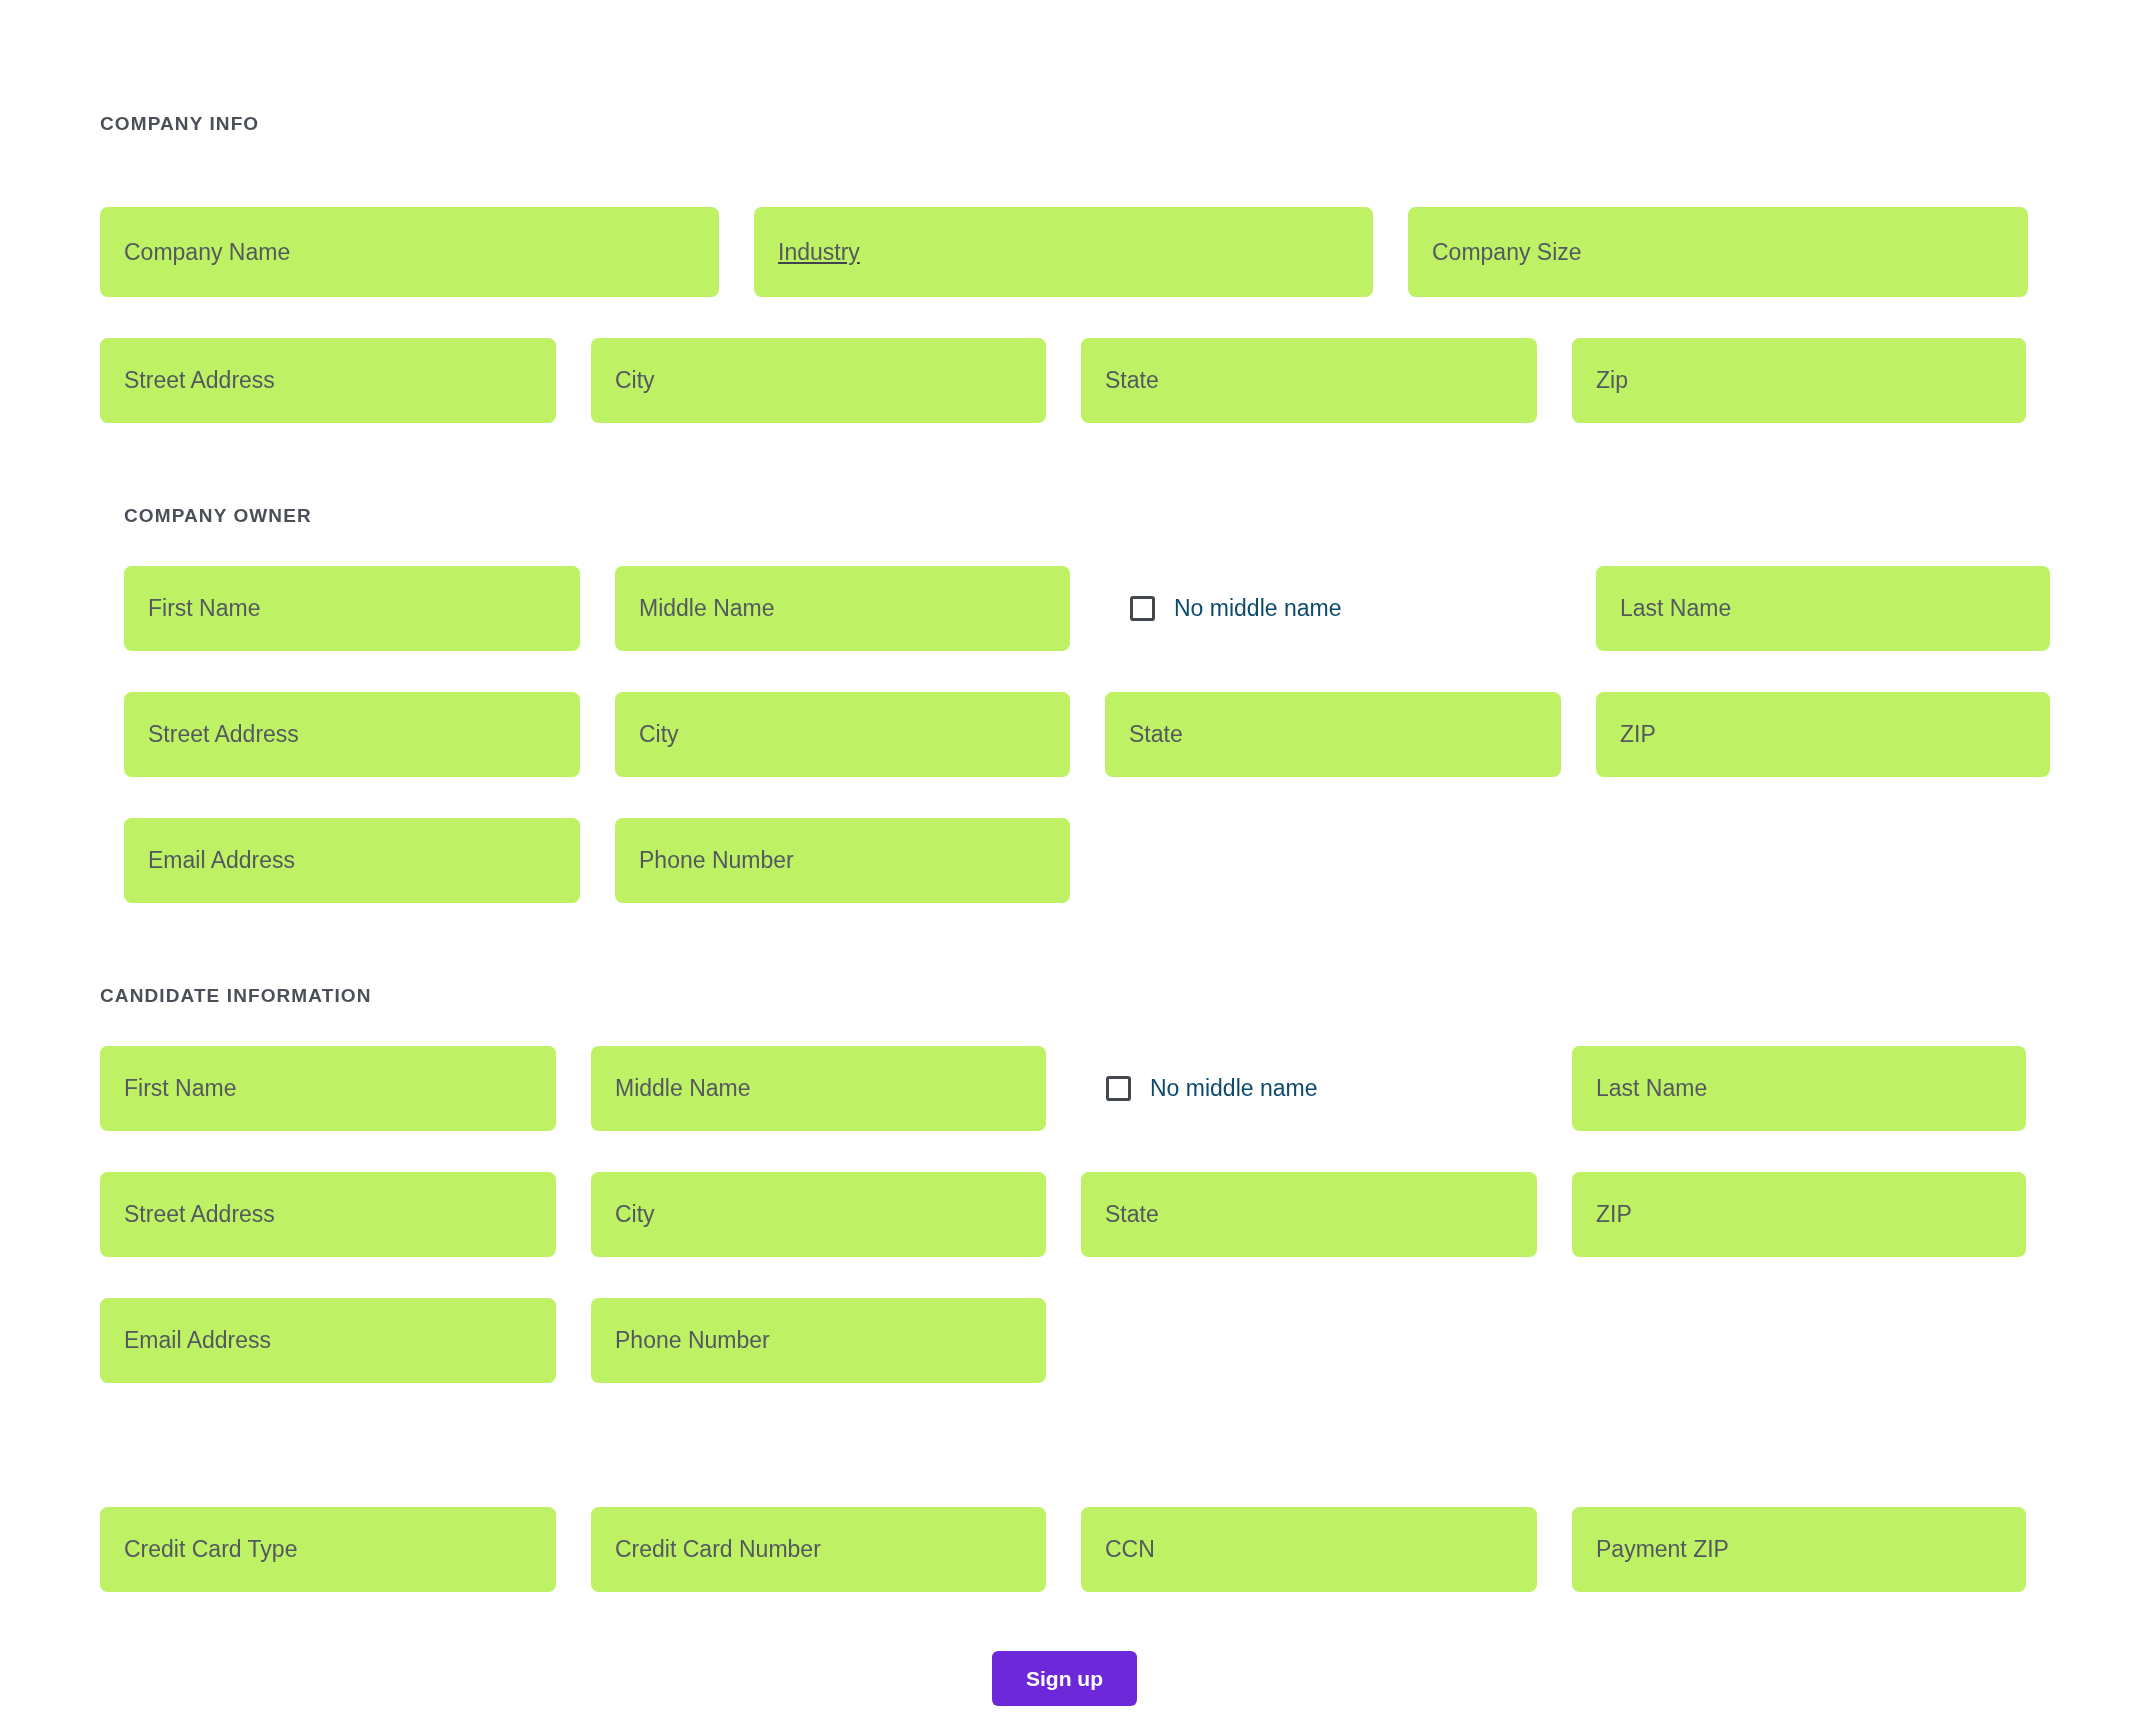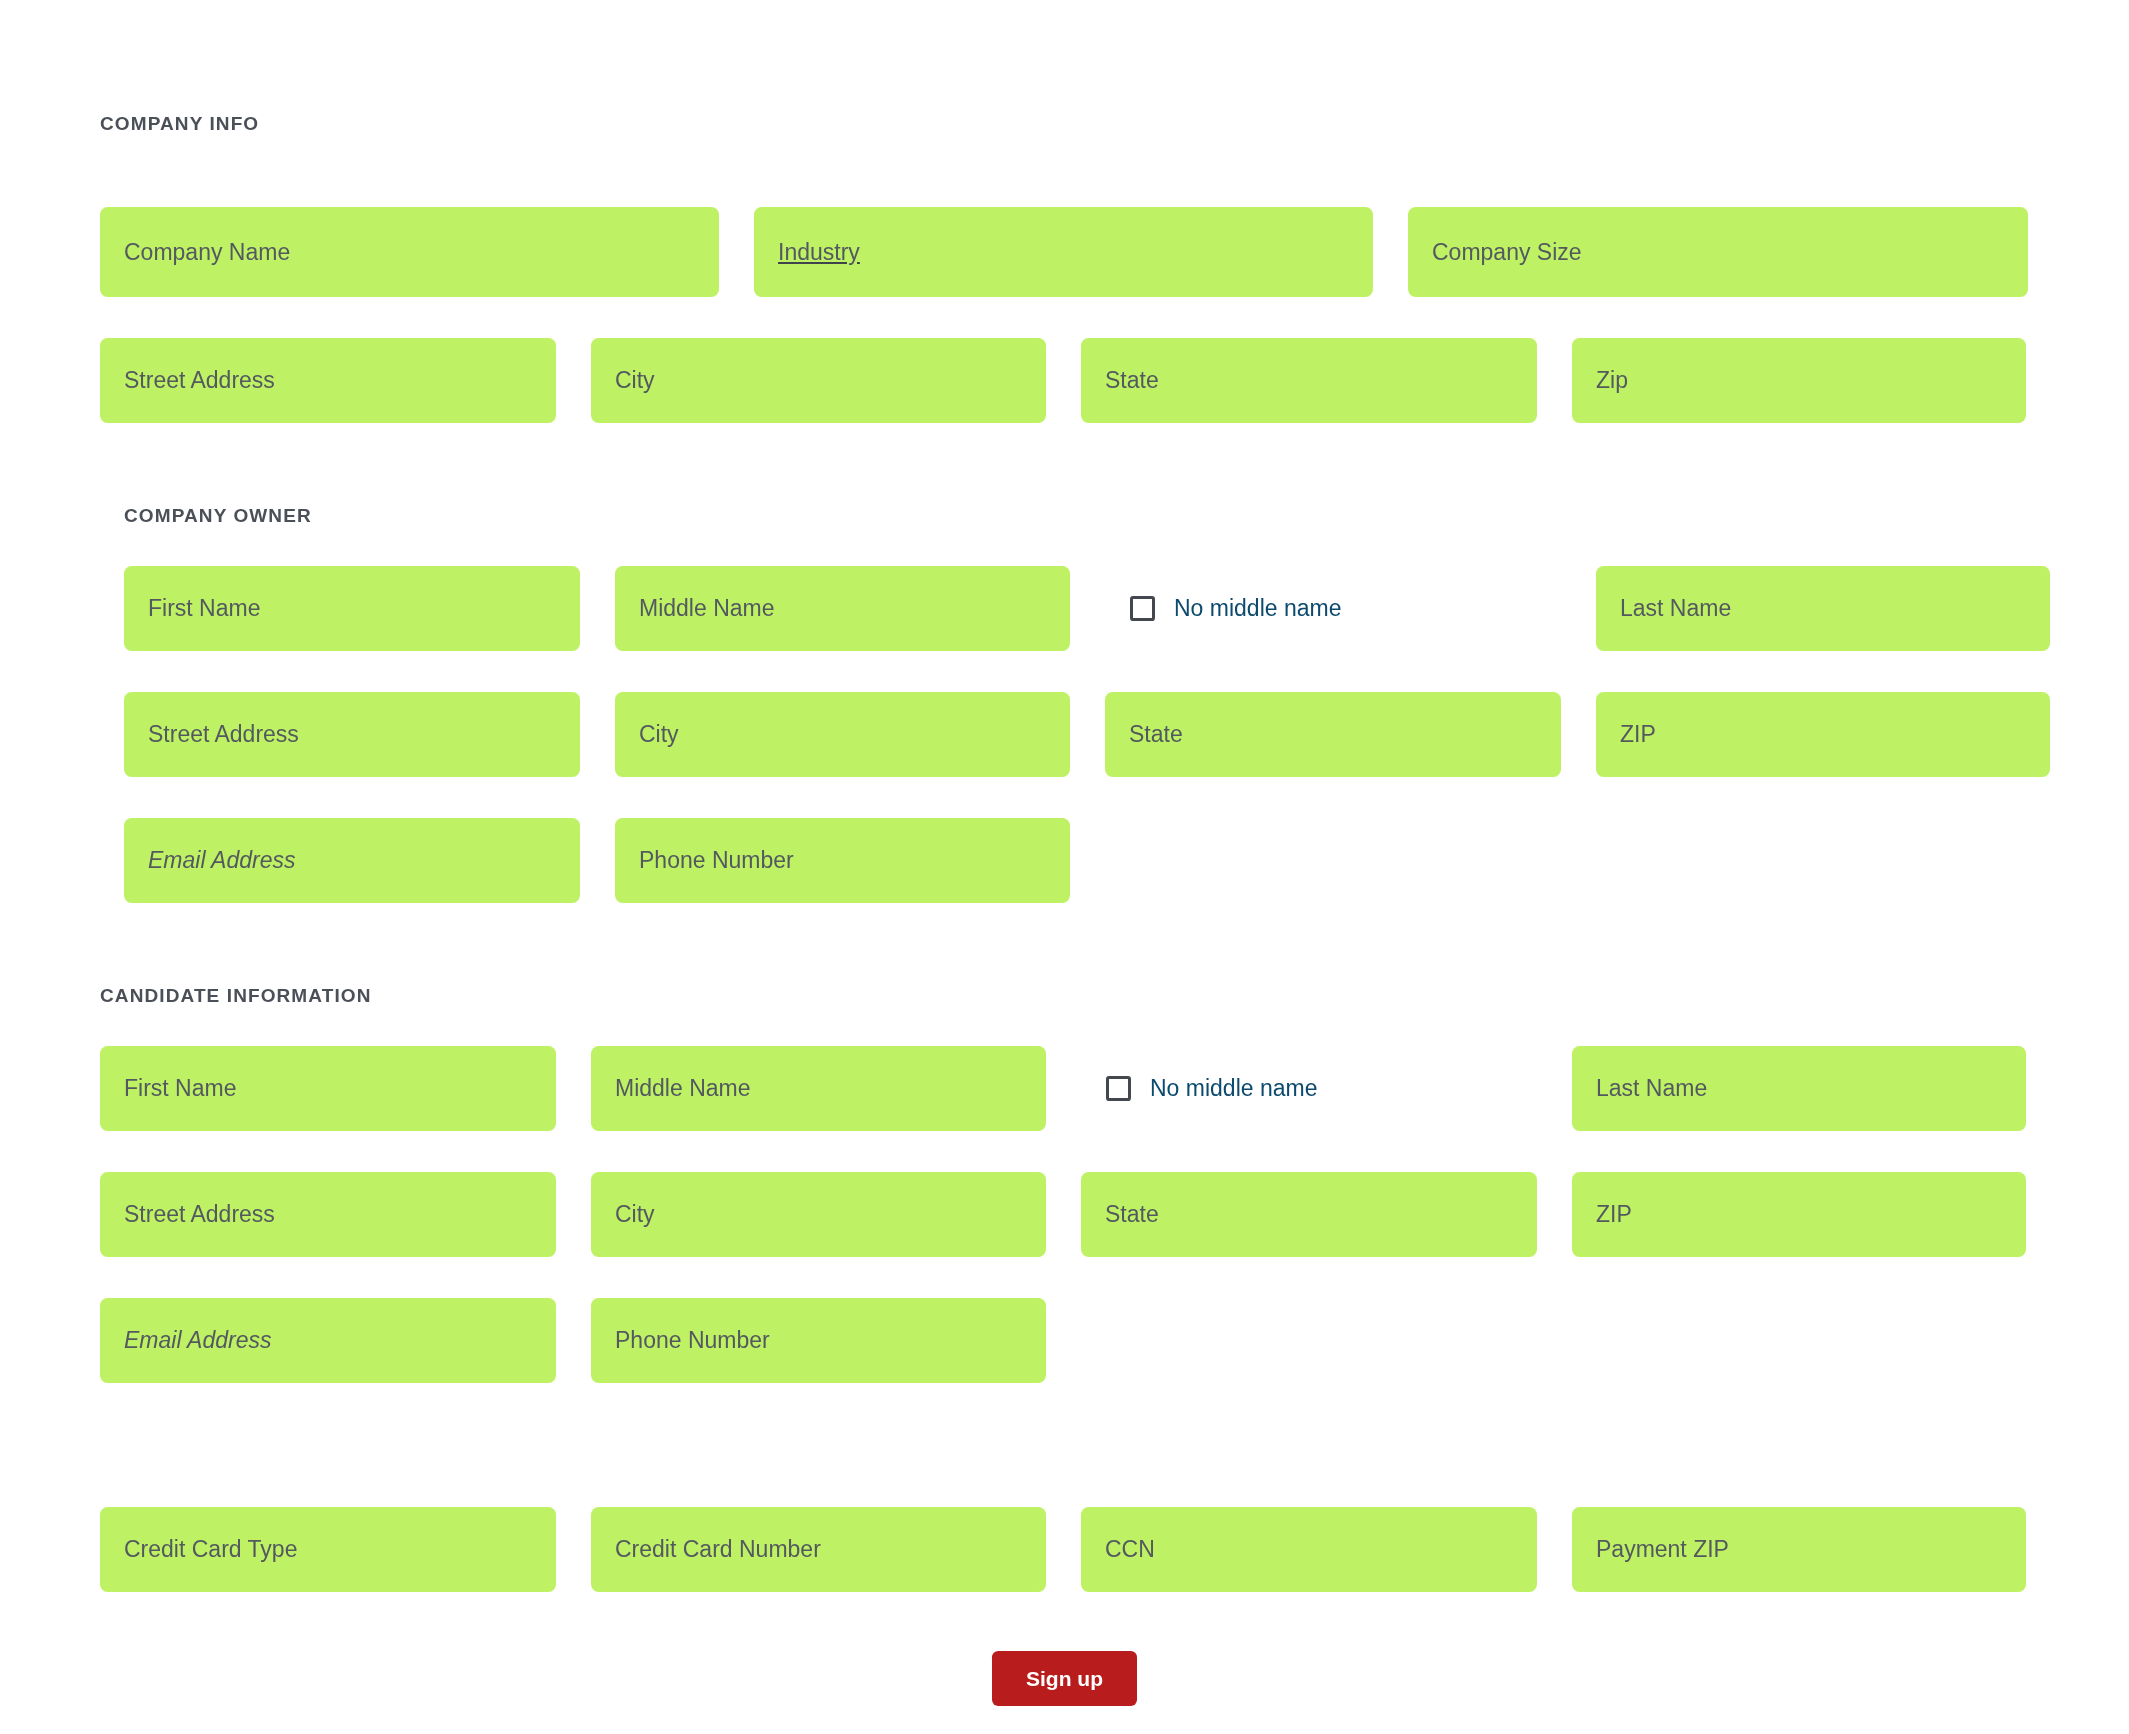--- a/index.html
+++ b/index.html
@@ -69,21 +69,21 @@
 
   
   .r4 { margin-top: 41px; }
   .r4 .c1 { width: 456px; margin-right: 35px; }
   .r4 .c2 { width: 455px; margin-right: 35px; }
   .r4 .c3 { width: 456px; margin-right: 35px; }
   .r4 .c4 { width: 454px; }
 
   
   .r2 { margin-top: 41px; }
-  .r2 .c1 { width: 456px; margin-right: 35px; font-style: italic; }
+  .r2 .c1 { width: 456px; margin-right: 35px; }
   .r2 .c2 { width: 455px; }
 
   
   .r-name { margin-top: 41px; }
   .r-name .c1 { width: 456px; margin-right: 35px; }
   .r-name .c2 { width: 455px; margin-right: 35px; }
   .r-name .c4 { width: 454px; }
 
   .checkbox-cell {
     width: 456px;
@@ -115,21 +115,21 @@
   .sec-company-owner { padding-top: 83px; margin-left: 24px; }
   .sec-candidate { padding-top: 83px; }
   .sec-payment { padding-top: 83px; }
 
   .footer {
     margin-top: 59px;
     display: flex;
     justify-content: center;
   }
   .signup-btn {
-    background: #b91c1c;
+    background: #6d28d9;
     color: #ffffff;
     border: none;
     border-radius: 6.2px;
     font-family: "Liberation Sans", sans-serif;
     font-size: 21px;
     font-weight: 700;
     padding: 17px 34px;
     cursor: pointer;
     line-height: 1;
   }

